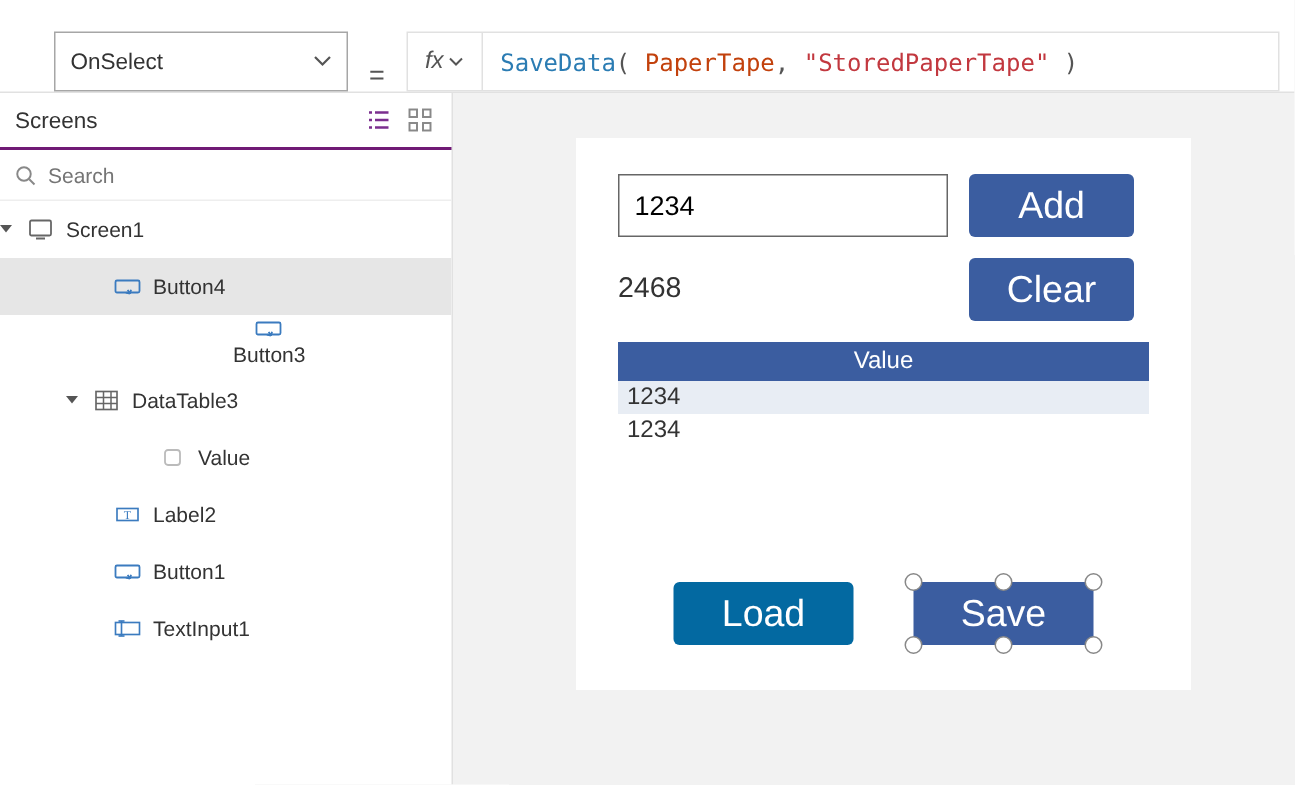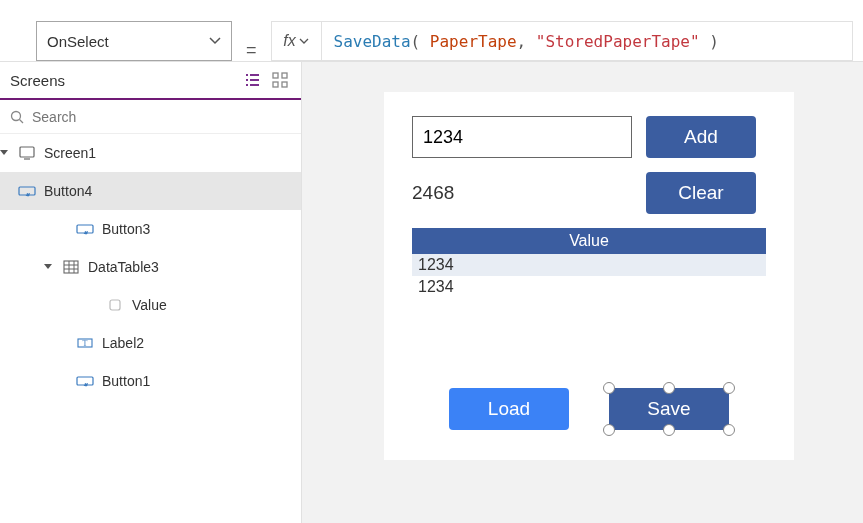--- a/index.html
+++ b/index.html
@@ -34,35 +34,35 @@
   .tree-item.selected { background: #e6e6e6; }
   .tree-item .chevron { width: 12px; text-align: center; color: #555; font-size: 10px; }
   .tree-item .ticon { width: 18px; height: 18px; margin: 0 8px 0 6px; display: flex; align-items: center; justify-content: center; }
   .tree-item .label { flex: 1; }
 
   
   .canvas-wrap { flex: 1; background: #f2f2f2; padding: 30px 20px; overflow: hidden; }
   .canvas { width: 410px; background: #fff; padding: 24px 28px 30px 28px; margin-left: 62px; }
   .row { display: flex; align-items: center; margin-bottom: 14px; gap: 14px; }
   .textinput { width: 220px; height: 42px; border: 1px solid #666; padding: 0 10px; font-size: 18px; }
-  .btn { height: 42px; border: none; color: #fff; font-size: 19px; cursor: pointer; border-radius: 4px; background: #3b5da0; }
+  .btn { height: 42px; border: none; color: #fff; font-size: 25px; cursor: pointer; border-radius: 4px; background: #3b5da0; }
   .btn.wide { width: 110px; }
   .btn.med { width: 120px; }
   .lblval { font-size: 19px; width: 220px; }
   .dtable { width: 100%; margin-top: 10px; }
   .dtable-head { background: #3b5da0; color: #fff; text-align: center; padding: 4px 0; font-size: 16px; }
   .dtable-row { padding: 2px 6px; font-size: 16px; }
   .dtable-row.alt { background: #e8edf4; }
   .bottom-row { display: flex; gap: 40px; margin-top: 90px; justify-content: center; }
   .sel-wrap { position: relative; display: inline-block; }
   .sel-wrap .btn { position: relative; z-index: 1; }
   .handle { position: absolute; width: 12px; height: 12px; border: 1px solid #888; background: #fff; border-radius: 50%; z-index: 2; }
   .h-tl { top: -6px; left: -6px; } .h-tc { top: -6px; left: calc(50% - 6px); } .h-tr { top: -6px; right: -6px; }
   .h-bl { bottom: -6px; left: -6px; } .h-bc { bottom: -6px; left: calc(50% - 6px); } .h-br { bottom: -6px; right: -6px; }
-  .btn.load { background: #3b82f6; }
+  .btn.load { background: #0369a1; }
 
   
   svg { display: block; }
 </style>
 </head>
 <body>
 
 <div class="topbar">
   <div class="prop-select">
     <span>OnSelect</span>
@@ -118,31 +118,31 @@
             </svg>
           </span>
           <span class="ticon">
             <svg width="16" height="14" viewBox="0 0 16 14">
               <rect x="1" y="1" width="14" height="10" rx="1" fill="none" stroke="#666" stroke-width="1.2"></rect>
               <line x1="5" y1="13" x2="11" y2="13" stroke="#666" stroke-width="1.2"></line>
             </svg>
           </span>
           <span class="label">Screen1</span>
         </div>
-        <div class="tree-item selected" style="">
+        <div class="tree-item selected" style="padding-left: 58px;">
           <span class="chevron"></span>
           <span class="ticon">
             <svg width="18" height="14" viewBox="0 0 18 14">
               <rect x="1" y="3" width="16" height="8" rx="1" fill="none" stroke="#3b7bbf" stroke-width="1.2"></rect>
               <path d="M8 11 L8 14 M8 14 L6 12 M8 14 L10 12" fill="none" stroke="#3b7bbf" stroke-width="1.2" transform="translate(0,-2) rotate(-30 9 9)"></path>
             </svg>
           </span>
           <span class="label">Button4</span>
         </div>
-        <div class="tree-item" style="padding-left: 58px;">
+        <div class="tree-item" style="padding-left: 58px; flex-direction: column;">
           <span class="chevron"></span>
           <span class="ticon">
             <svg width="18" height="14" viewBox="0 0 18 14">
               <rect x="1" y="3" width="16" height="8" rx="1" fill="none" stroke="#3b7bbf" stroke-width="1.2"></rect>
               <path d="M8 11 L8 14 M8 14 L6 12 M8 14 L10 12" fill="none" stroke="#3b7bbf" stroke-width="1.2" transform="translate(0,-2) rotate(-30 9 9)"></path>
             </svg>
           </span>
           <span class="label">Button3</span>
         </div>
         <div class="tree-item" style="padding-left: 44px;">
@@ -183,20 +183,32 @@
         </div>
         <div class="tree-item" style="padding-left: 58px;">
           <span class="chevron"></span>
           <span class="ticon">
             <svg width="18" height="14" viewBox="0 0 18 14">
               <rect x="1" y="3" width="16" height="8" rx="1" fill="none" stroke="#3b7bbf" stroke-width="1.2"></rect>
               <path d="M8 11 L8 14 M8 14 L6 12 M8 14 L10 12" fill="none" stroke="#3b7bbf" stroke-width="1.2" transform="translate(0,-2) rotate(-30 9 9)"></path>
             </svg>
           </span>
           <span class="label">Button1</span>
+        </div>
+        <div class="tree-item" style="padding-left: 58px;">
+          <span class="chevron"></span>
+          <span class="ticon">
+            <svg width="18" height="14" viewBox="0 0 18 14">
+              <rect x="1" y="3" width="16" height="8" fill="none" stroke="#3b7bbf" stroke-width="1.1"></rect>
+              <line x1="5" y1="2" x2="5" y2="12" stroke="#3b7bbf" stroke-width="1.1"></line>
+              <line x1="3" y1="2" x2="7" y2="2" stroke="#3b7bbf" stroke-width="1.1"></line>
+              <line x1="3" y1="12" x2="7" y2="12" stroke="#3b7bbf" stroke-width="1.1"></line>
+            </svg>
+          </span>
+          <span class="label">TextInput1</span>
         </div>
       </div>
   </div>
 
   <div class="canvas-wrap">
     <div class="canvas">
       <div class="row">
         <input class="textinput" value="1234" style="">
         <button class="btn wide">Add</button>
       </div>

